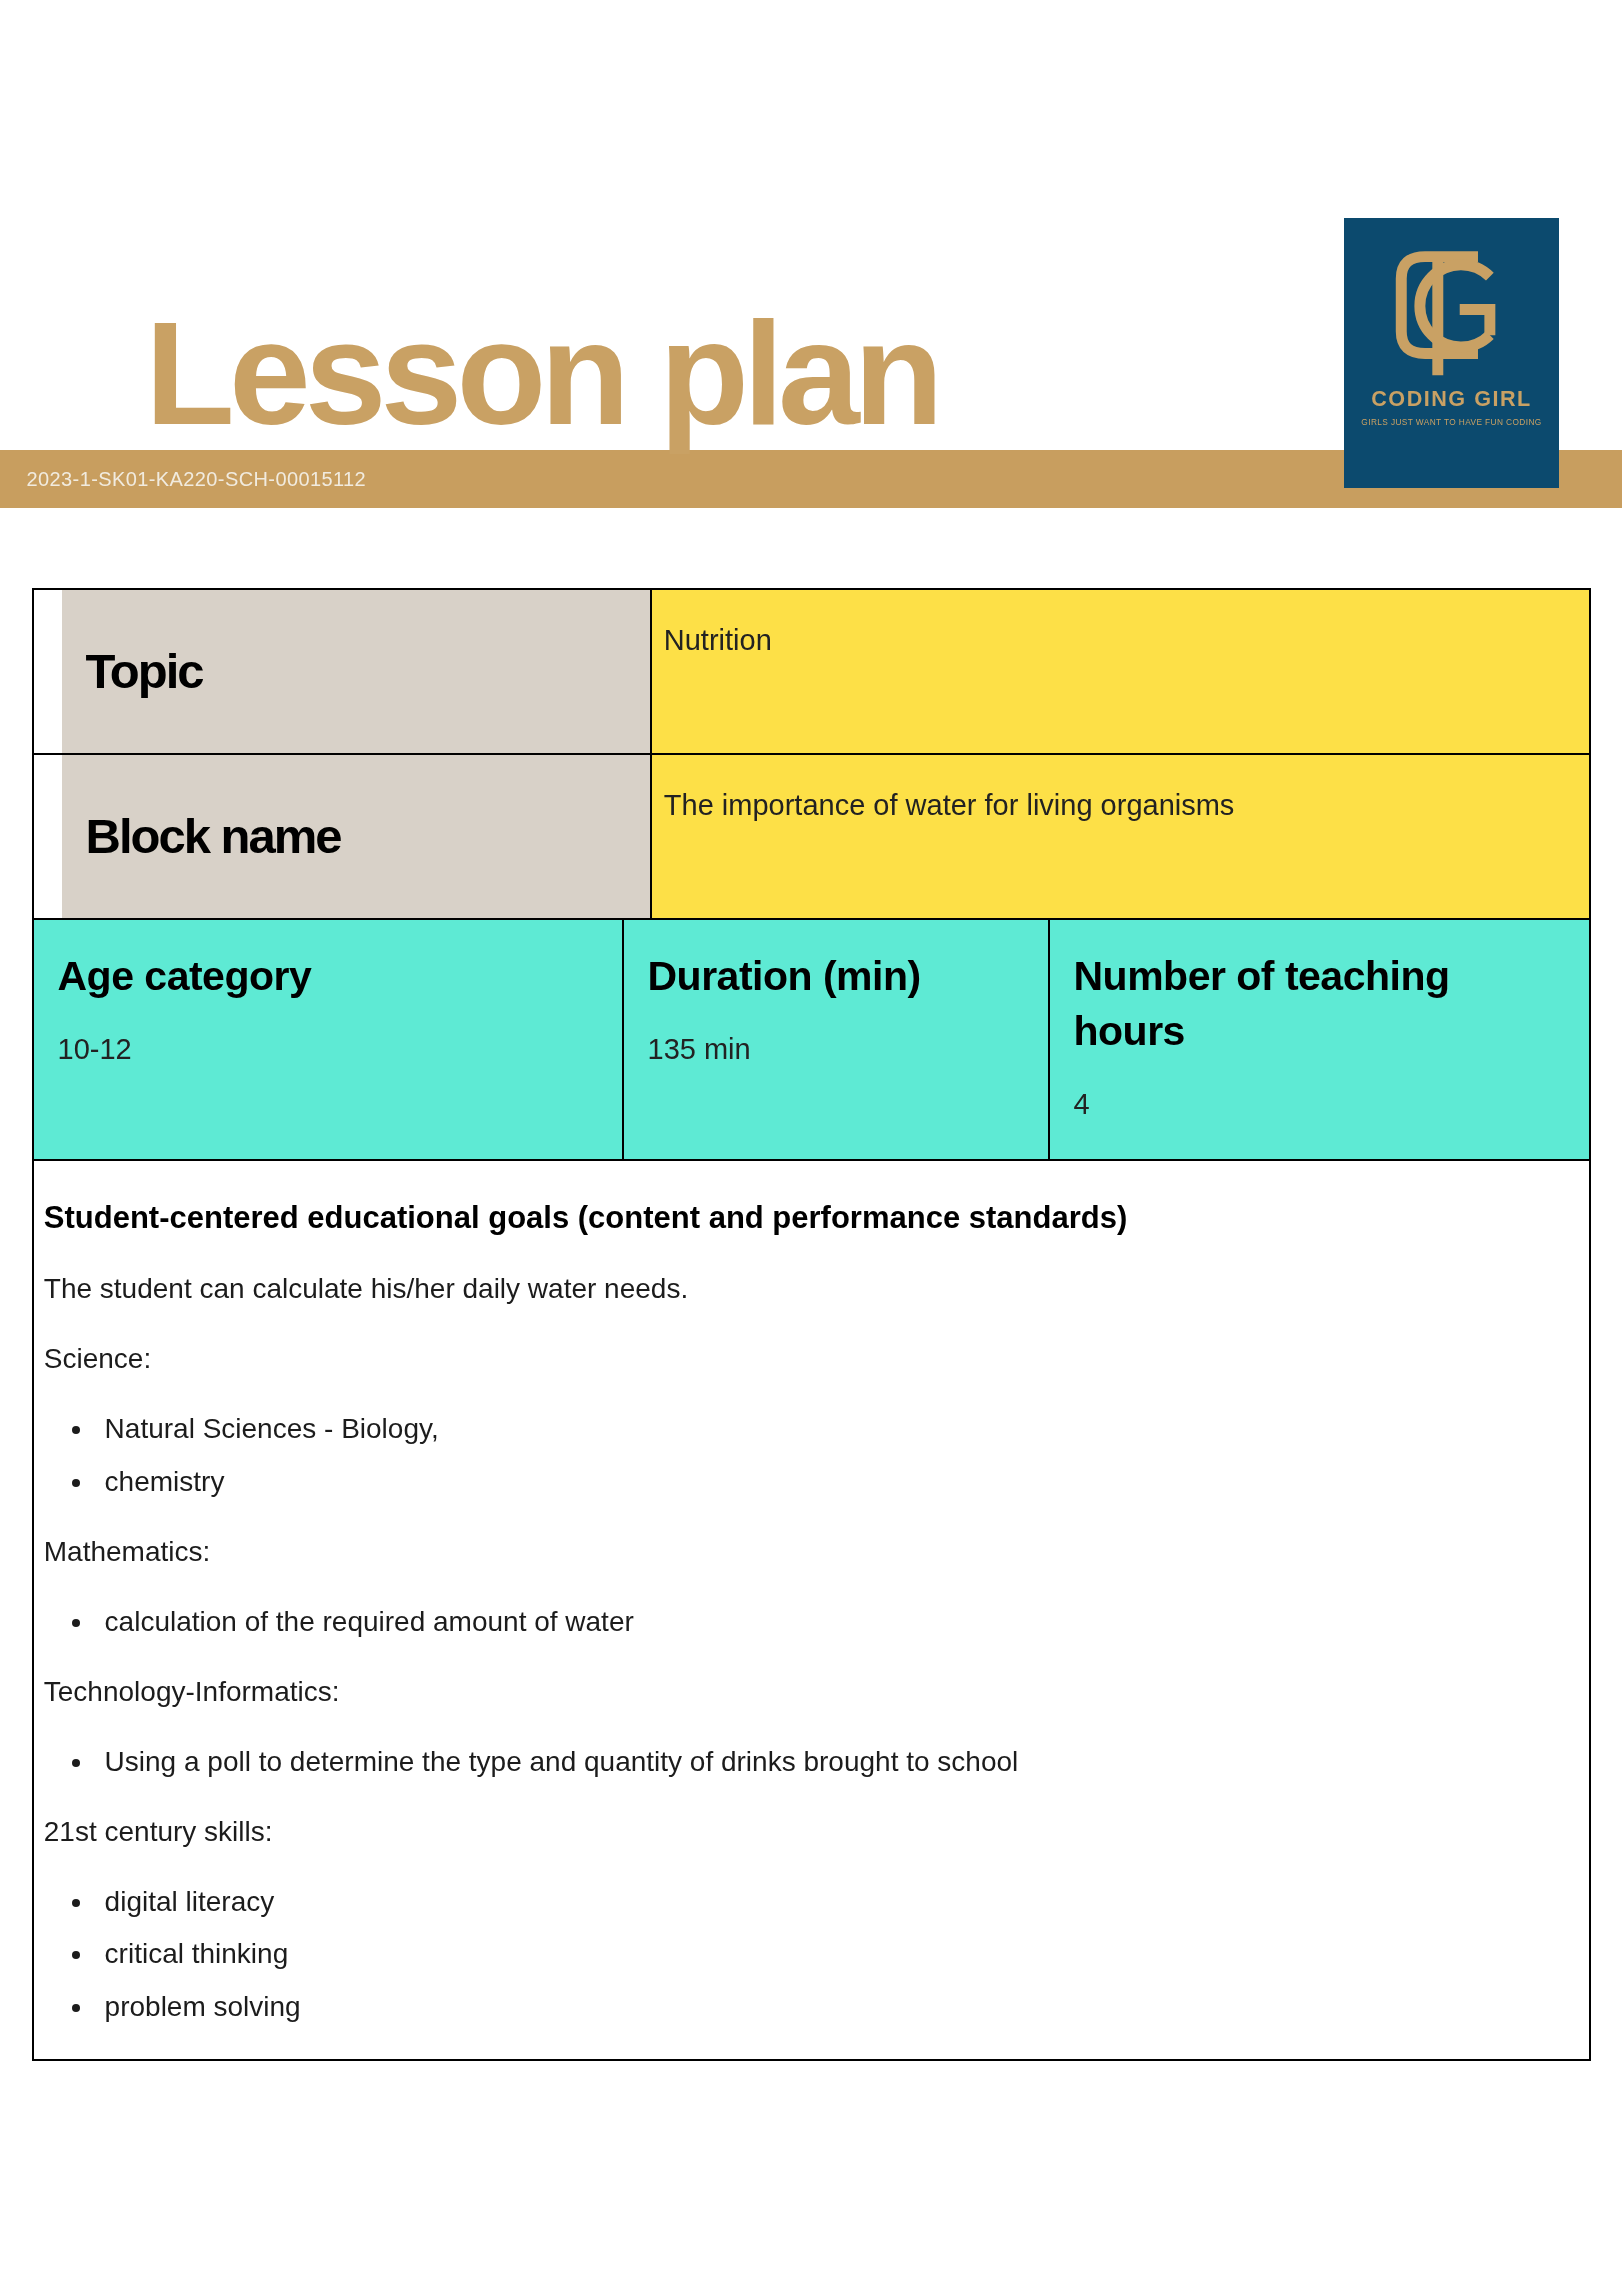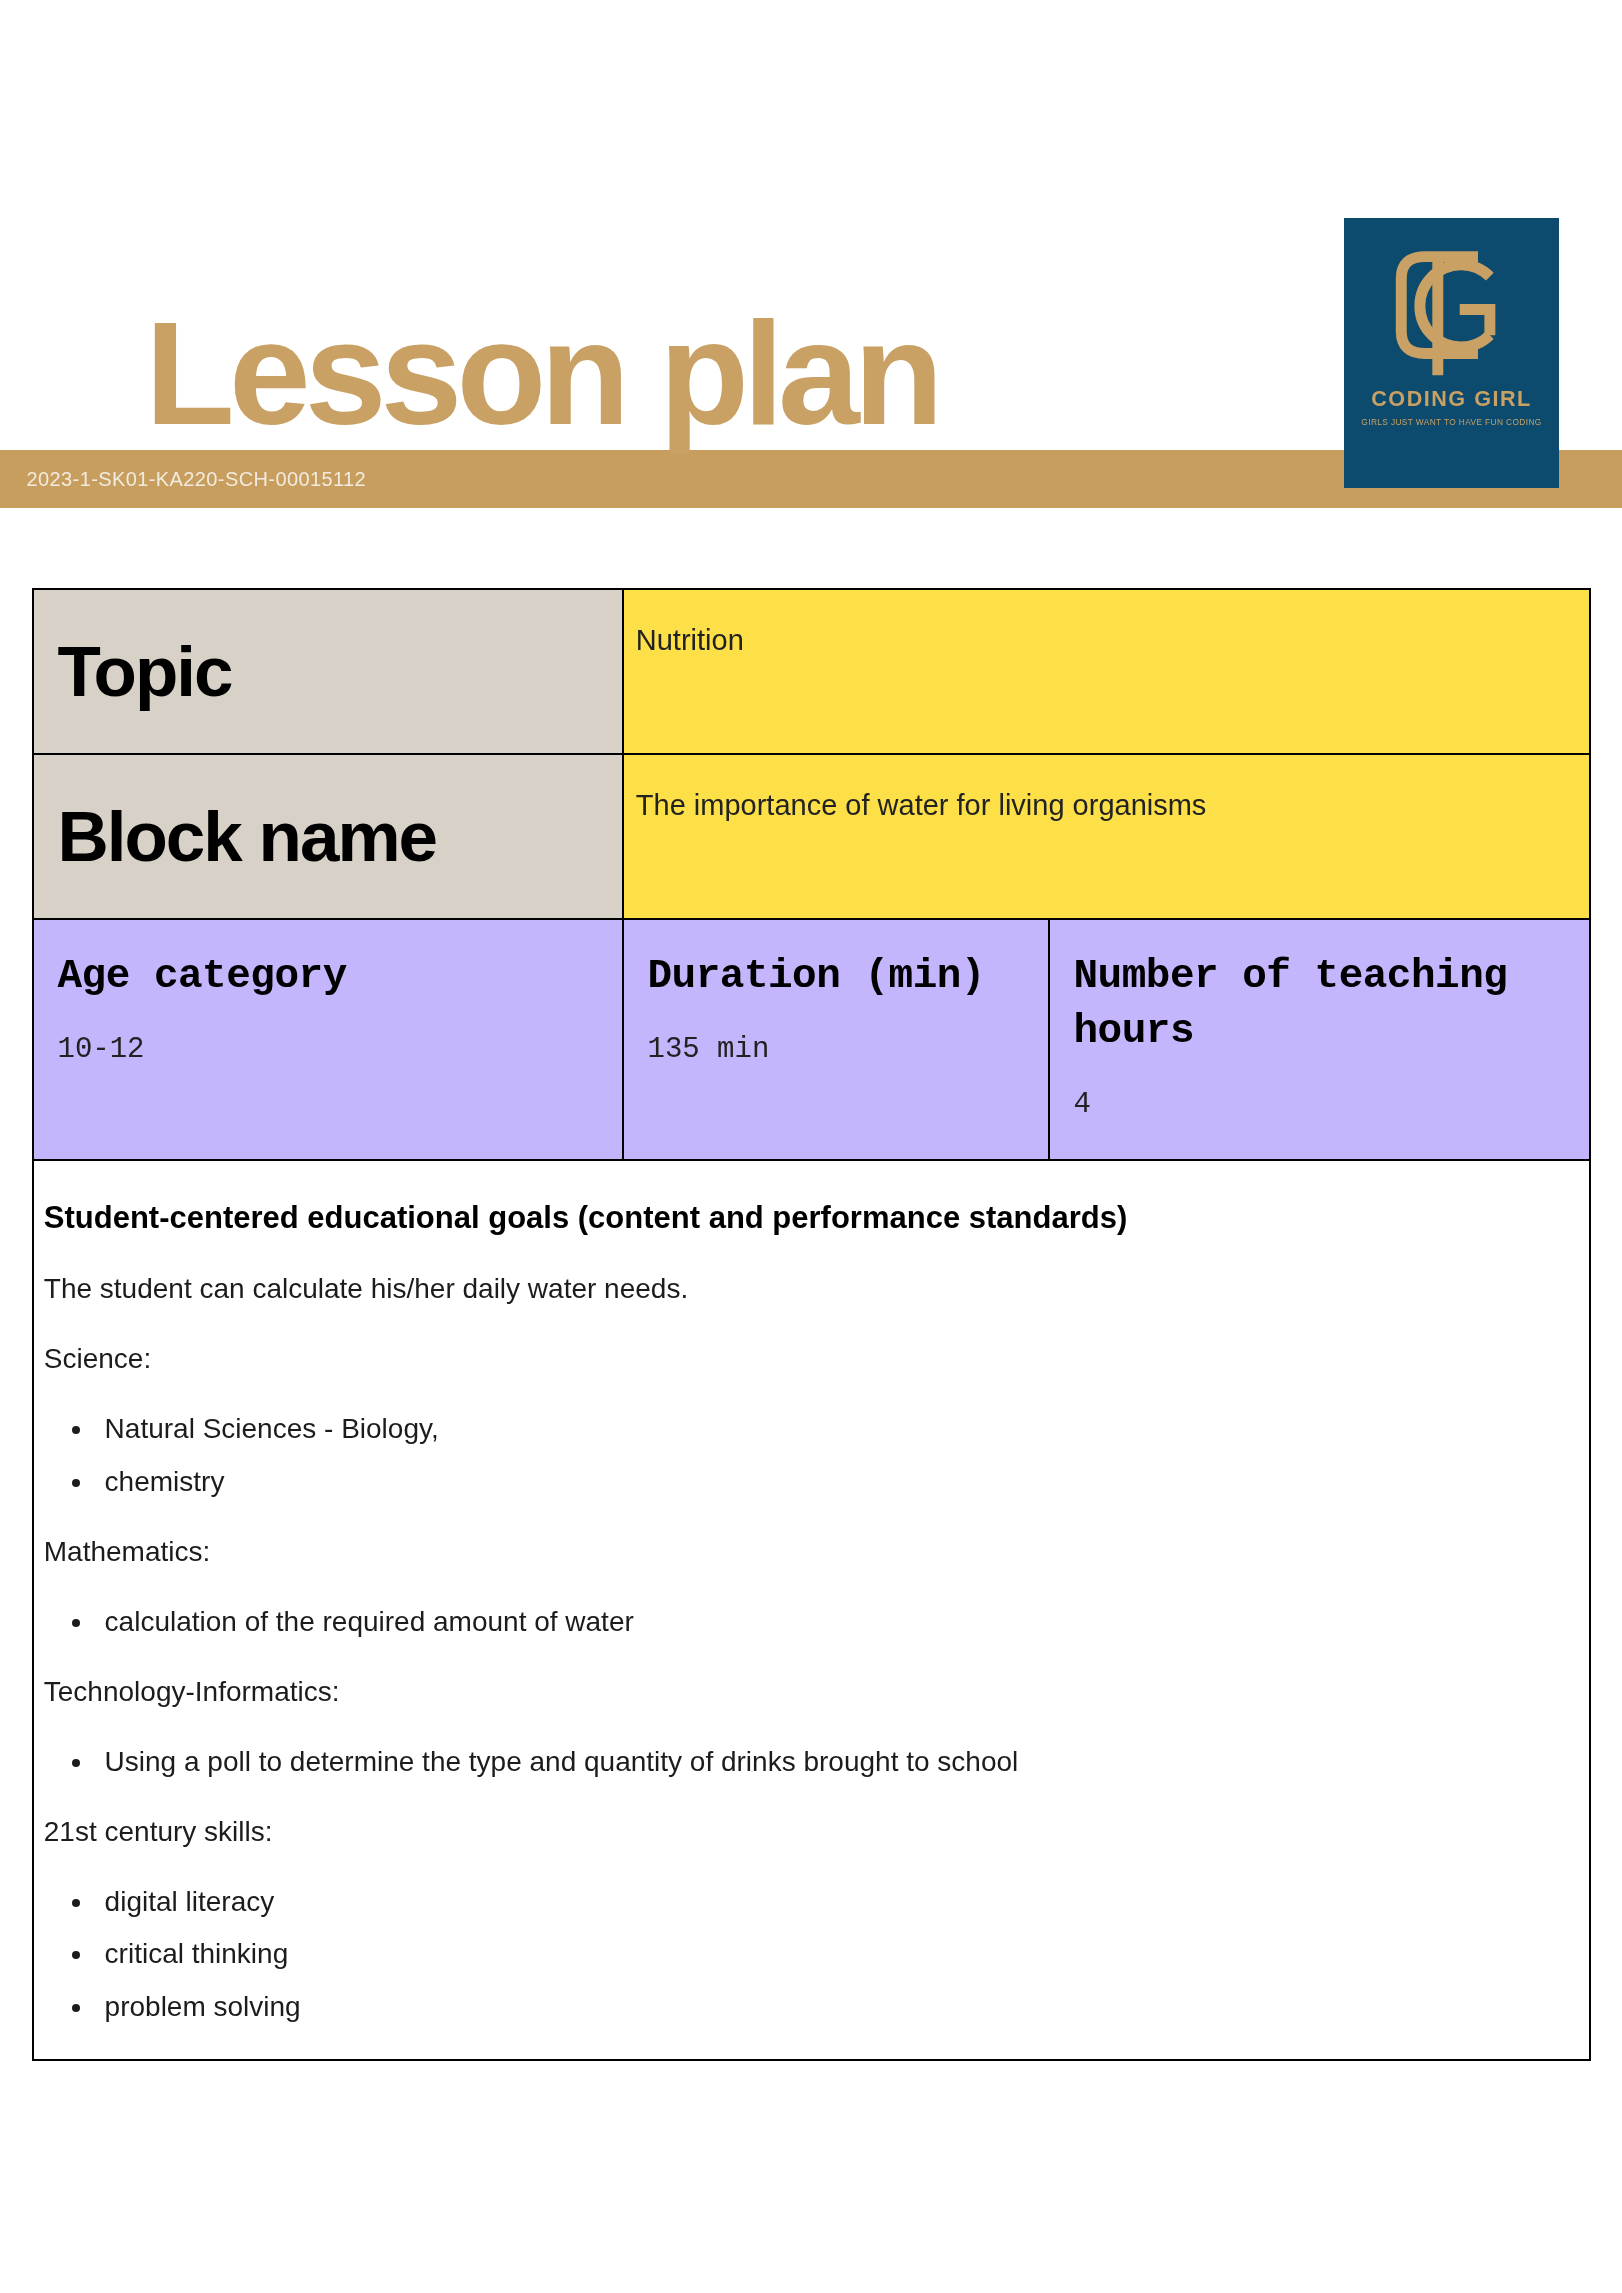--- a/index.html
+++ b/index.html
@@ -48,29 +48,29 @@
   }
   .t-row{display:flex;box-sizing:border-box;border-bottom:2px solid #000;}
   .t-row.r1,.t-row.r2{height:172px;}
   .t-row.r3{height:252px;border-bottom-width:2.9px;}
   .t-row.r4{flex:1;border-bottom:none;}
   .cell{box-sizing:border-box;}
   .head-cell{background:#D8D1C8;}
   .r12-label{
     width:590px;border-right:2px solid #000;
     display:flex;align-items:center;padding:0 23.5px;
-    font-size:71px;font-weight:bold;letter-spacing:-2px;color:#000;
-    white-space:nowrap;overflow:hidden;
+    font-size:49px;font-weight:bold;letter-spacing:-2px;color:#000;
+    white-space:nowrap;overflow:hidden;margin-left:28px;
   }
   .r12-value{
     flex:1;background:#fde047;
     padding:31px 19.6px 0 11.8px;
     font-size:29px;line-height:38px;color:#222222;
   }
-  .r3-cell{background:#c4b5fd;padding:29px 23.5px 0 23.5px;font-family:Liberation Mono, monospace;}
+  .r3-cell{background:#5eead4;padding:29px 23.5px 0 23.5px;}
   .r3-c1{width:590px;border-right:2px solid #000;}
   .r3-c2{width:426px;border-right:2px solid #000;}
   .r3-c3{flex:1;}
   .r3-label{
     margin:0;font-size:41px;font-weight:bold;line-height:55px;
     letter-spacing:-0.5px;color:#000;
   }
   .r3-value{margin:27.4px 0 0 0;font-size:29px;line-height:37px;color:#222222;}
   .r4-cell{flex:1;background:#fff;padding:37px 39px 0 9.8px;overflow:hidden;}
   .goals-heading{

